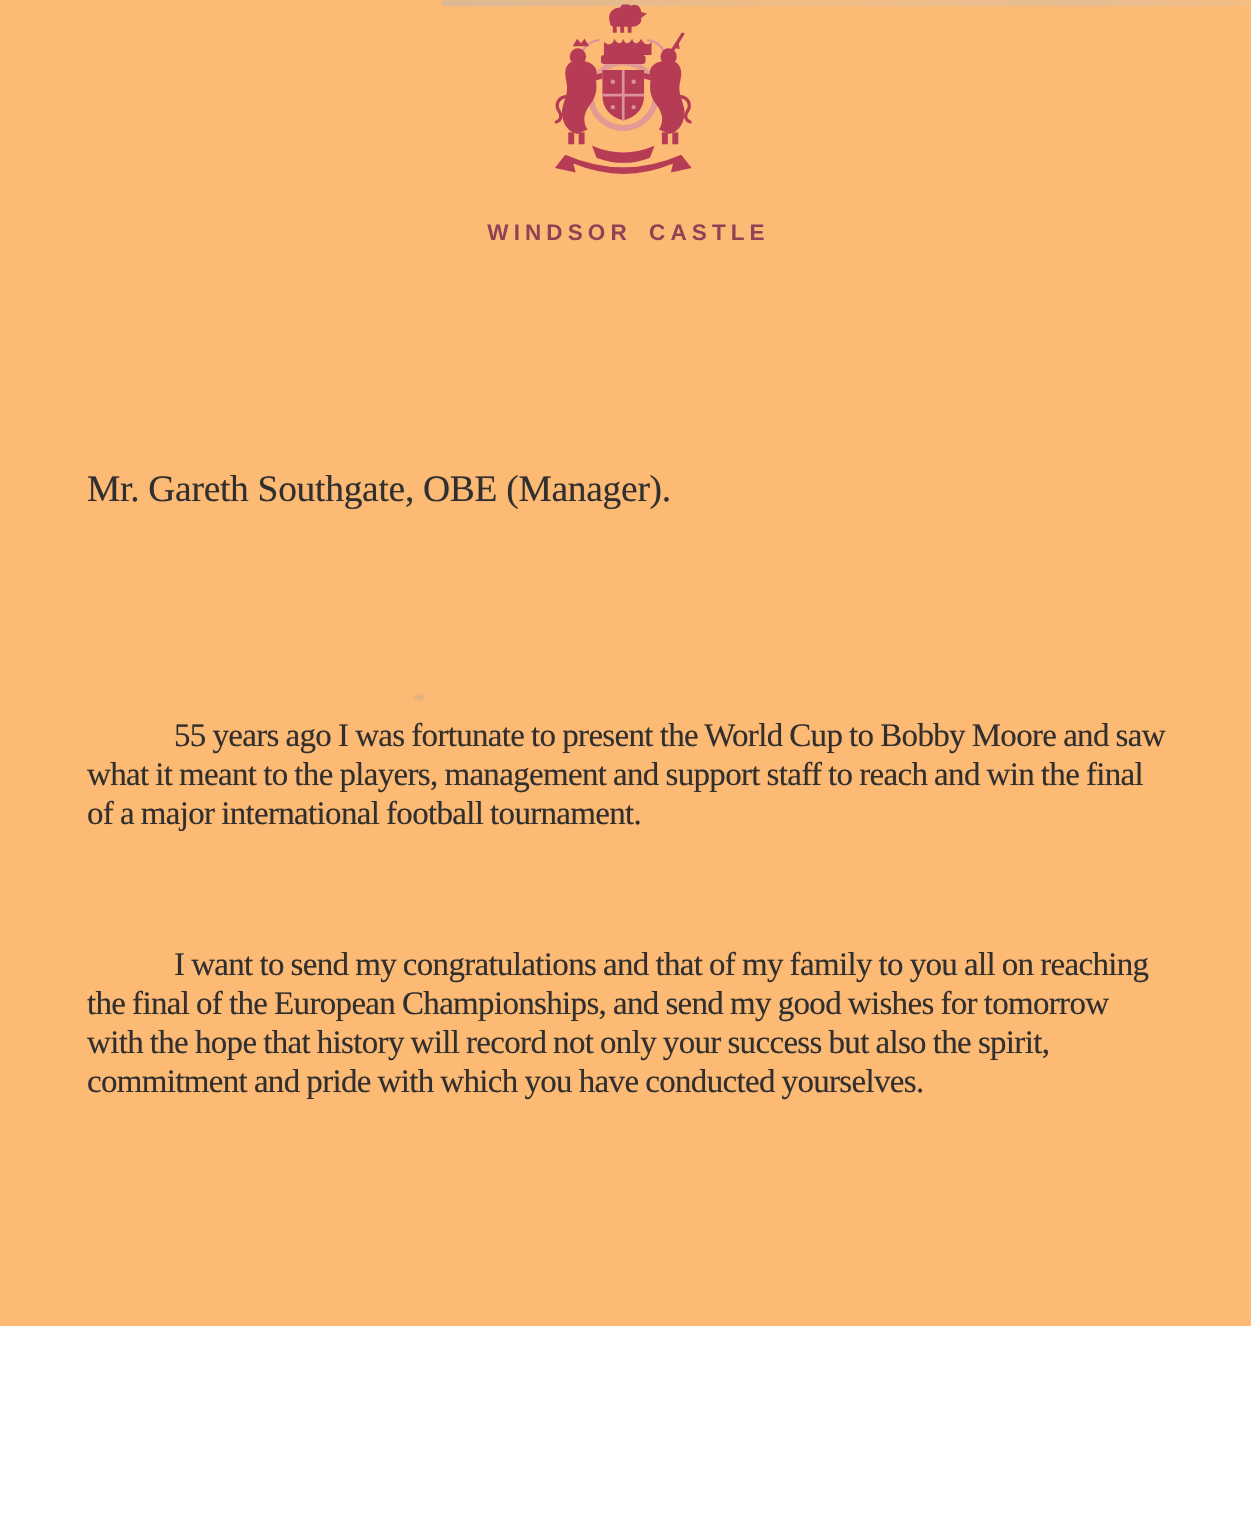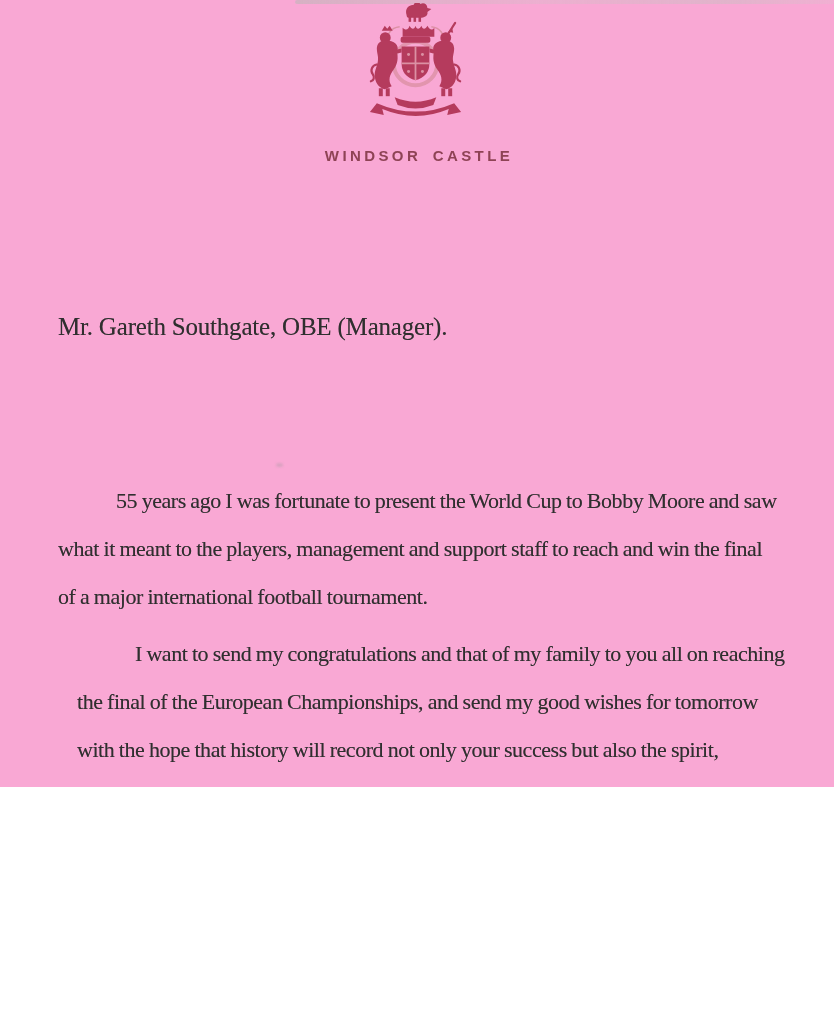--- a/index.html
+++ b/index.html
@@ -1,21 +1,21 @@
 <!DOCTYPE html>
 <html><head>
 <meta charset="utf-8">
 <style>
   * { margin: 0; padding: 0; box-sizing: border-box; }
   html, body { width: 834px; height: 1024px; background: #ffffff; }
   .page {
     position: relative;
     width: 834px;
-    height: 787px;
-    background: #f9a8d4;
+    height: 884px;
+    background: #fdba74;
     overflow: hidden;
     font-family: "Liberation Serif", serif;
   }
   
   .scan-strip {
     position: absolute;
     top: 0; left: 295px; width: 539px; height: 4px;
     background: linear-gradient(90deg,
       rgba(186,184,182,0.55) 0%,
       rgba(200,198,196,0.25) 45%,
@@ -55,29 +55,29 @@
     font-size: 25px;
     letter-spacing: -0.2px;
     color: #2f2f2f;
     text-shadow: 0 0 0.5px rgba(45,45,45,0.45);
   }
 
   .para {
     position: absolute;
     left: 58px; width: 720px;
     font-size: 22px;
-    line-height: 48px;
+    line-height: 26px;
     letter-spacing: -0.45px;
     word-spacing: -0.5px;
     color: #2f2f2f;
     text-indent: 58px;
     text-shadow: 0 0 0.5px rgba(45,45,45,0.45);
   }
   .para1 { top: 477px; }
-  .para2 { top: 630px; margin-left: 19px; }
+  .para2 { top: 630px; }
 
   .signature {
     position: absolute;
     top: 950px; left: 0; width: 100%;
     text-align: center;
     transform: translateX(7px);
     font-size: 22px;
     letter-spacing: 0.6px;
     color: #2f2f2f;
     text-shadow: 0 0 0.5px rgba(45,45,45,0.45);

